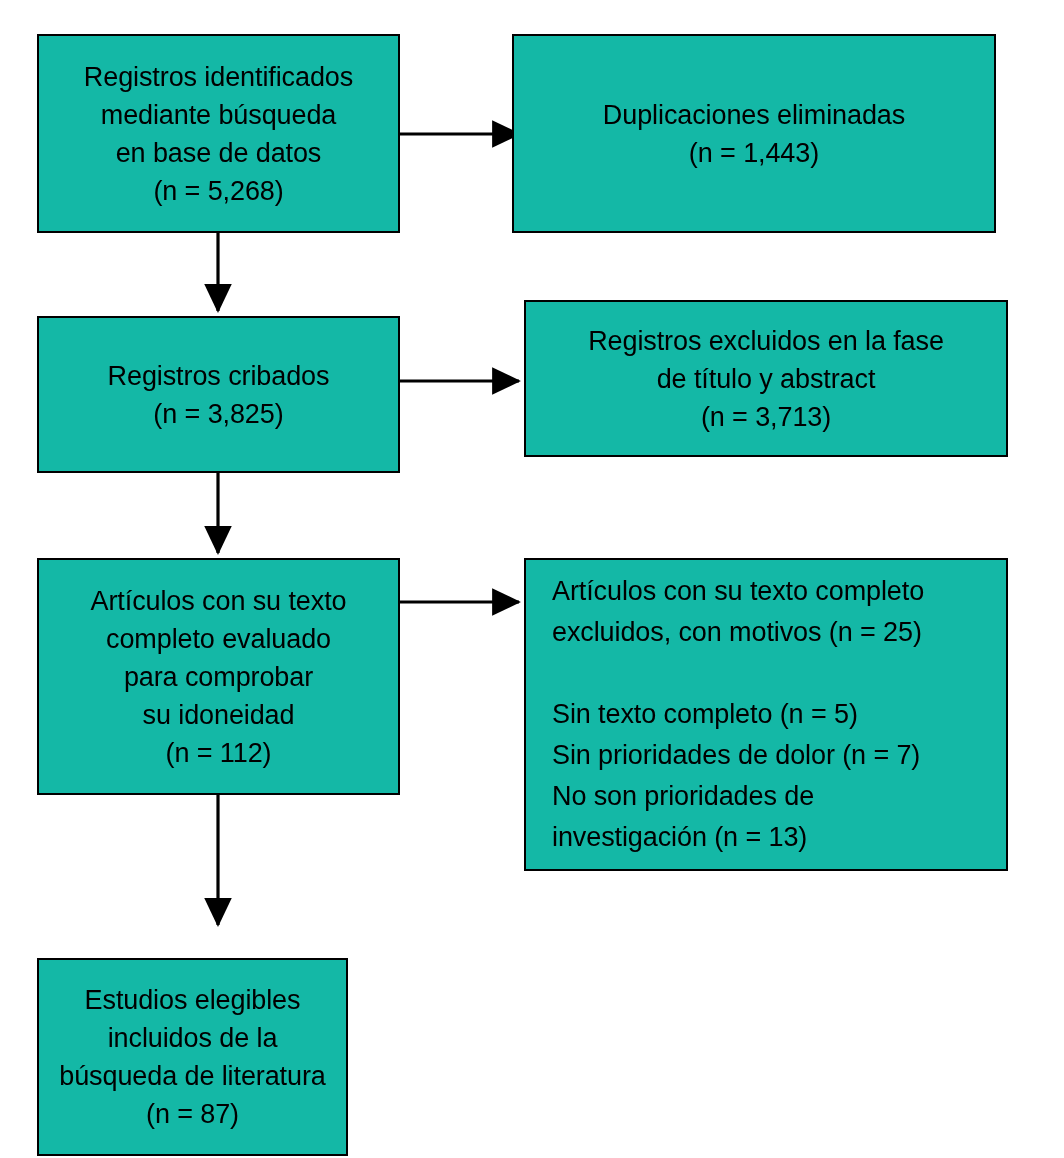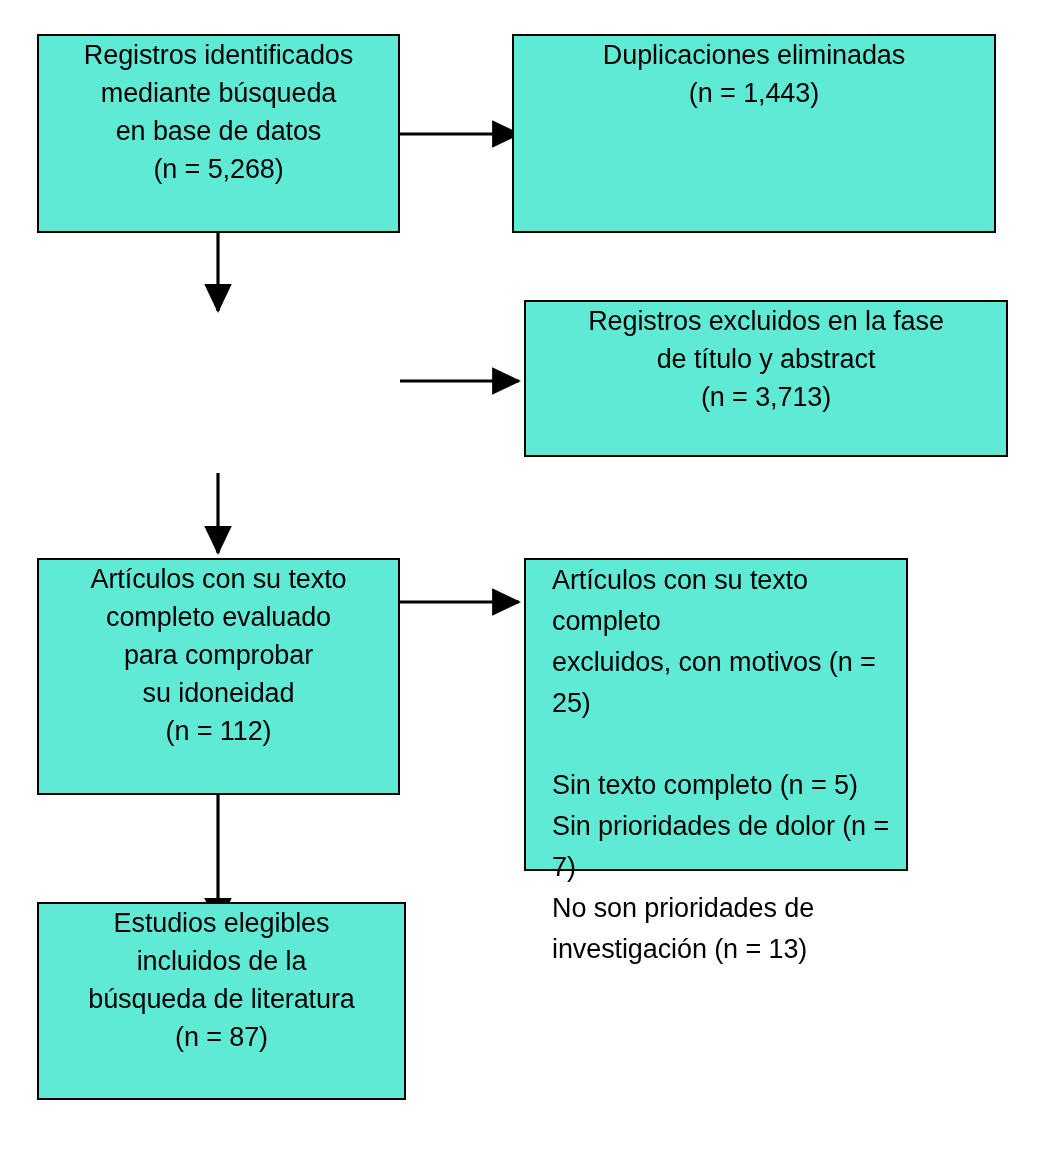--- a/index.html
+++ b/index.html
@@ -13,24 +13,24 @@
     height: 1158px;
     background: #ffffff;
     font-family: "Liberation Sans", sans-serif;
     color: #000000;
     overflow: hidden;
   }
   .box {
     position: absolute;
     box-sizing: border-box;
     border: 2.5px solid #000000;
-    background: #5eead4;
+    background: #14b8a6;
     display: flex;
     flex-direction: column;
-    justify-content: flex-start;
+    justify-content: center;
     align-items: center;
   }
   .box.left-align {
     align-items: flex-start;
   }
   .box-text {
     font-size: 27px;
     line-height: 38px;
     text-align: center;
     white-space: pre-line;
@@ -48,22 +48,22 @@
     pointer-events: none;
     overflow: visible;
   }
 
   
   #box-identified   { left: 37px;  top: 34px;   width: 363px; height: 199px; }
   #box-duplicates   { left: 512px; top: 34px;   width: 484px; height: 199px; }
   #box-screened     { left: 37px;  top: 316px;  width: 363px; height: 157px; }
   #box-excluded-ta  { left: 524px; top: 300px;  width: 484px; height: 157px; }
   #box-fulltext     { left: 37px;  top: 558px;  width: 363px; height: 237px; }
-  #box-excluded-ft  { left: 524px; top: 558px;  width: 384px; height: 313px; padding: 0 16px 0 26px; }
-  #box-included     { left: 37px;  top: 902px;  width: 369px; height: 198px; }
+  #box-excluded-ft  { left: 524px; top: 558px;  width: 484px; height: 313px; padding: 0 16px 0 26px; }
+  #box-included     { left: 37px;  top: 958px;  width: 311px; height: 198px; }
 
   #box-excluded-ft .box-text { line-height: 41px; }
 </style>
 </head>
 <body>
 
 <div id="canvas">
 
   <svg class="arrow-svg" viewBox="0 0 1064 1158">
     <defs>
@@ -105,20 +105,24 @@
 mediante búsqueda
 en base de datos
 (n = 5,268)</div>
   </div>
 
   <div class="box" id="box-duplicates">
     <div class="box-text">Duplicaciones eliminadas
 (n = 1,443)</div>
   </div>
 
+  <div class="box" id="box-screened">
+    <div class="box-text">Registros cribados
+(n = 3,825)</div>
+  </div>
 
   <div class="box" id="box-excluded-ta">
     <div class="box-text">Registros excluidos en la fase
 de título y abstract
 (n = 3,713)</div>
   </div>
 
   <div class="box" id="box-fulltext">
     <div class="box-text">Artículos con su texto
 completo evaluado

